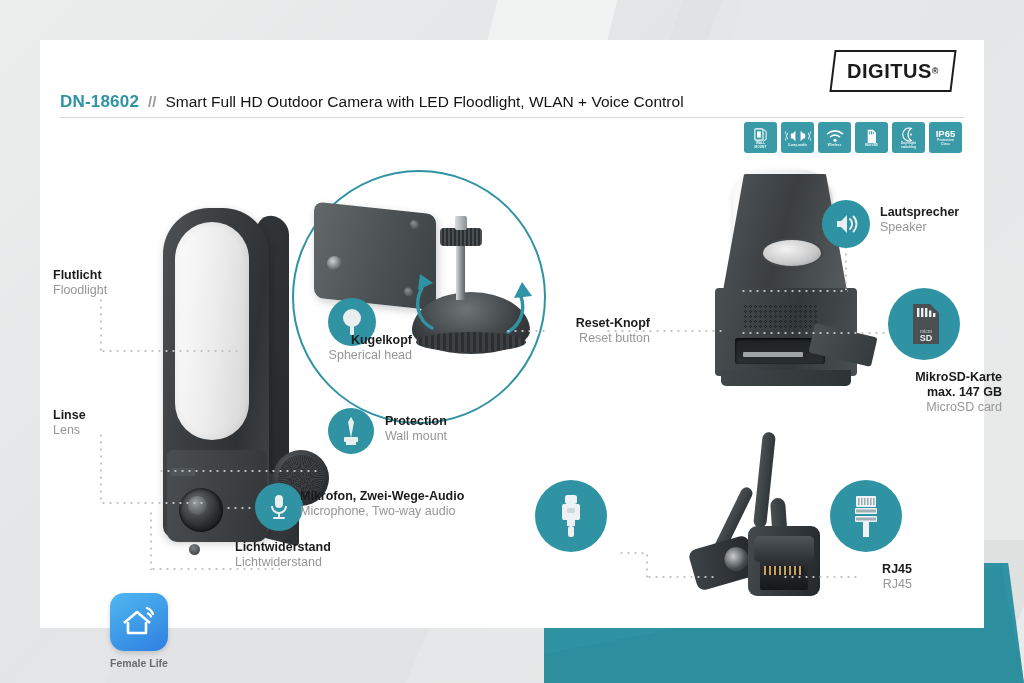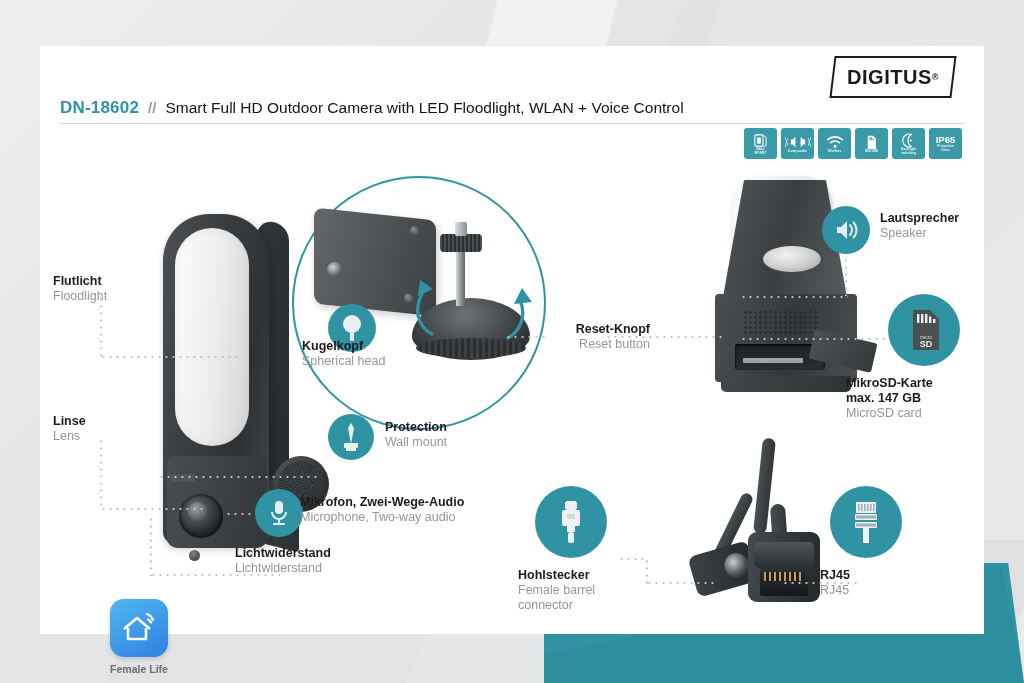--- a/index.html
+++ b/index.html
@@ -20,21 +20,21 @@
   .bg .s6{width:150px;height:200px;left:860px;top:540px;transform:skewX(-22deg);background:#dcdddd;}
 
   
   .wedge{position:absolute;right:0;bottom:0;width:480px;height:120px;overflow:hidden;}
   .wedge i{position:absolute;right:0;bottom:0;width:700px;height:220px;
     background:#2f93a3;transform:rotate(-7.5deg);transform-origin:100% 100%;}
   .wedge u{position:absolute;right:0;bottom:0;width:700px;height:120px;
     background:#2b8b9a;opacity:.55;transform:rotate(-11deg);transform-origin:100% 100%;}
 
   
-  .card{position:absolute;left:40px;top:40px;width:944px;height:588px;background:#fff;margin-top:6px;}
+  .card{position:absolute;left:40px;top:40px;width:944px;height:588px;background:#fff;}
 
   
   .logo{position:absolute;right:30px;top:10px;width:122px;height:42px;}
   .logo .plate{position:absolute;inset:0;border:2.5px solid #1d1d1d;
      transform:skewX(-7deg);background:#fff;}
   .logo .txt{position:absolute;inset:0;display:flex;align-items:center;justify-content:center;
      font-weight:bold;font-size:20px;letter-spacing:.5px;color:#1a1a1a;}
   .logo .reg{font-size:9px;vertical-align:super;font-weight:bold;}
 
   .titlebar{position:absolute;left:20px;top:52px;display:flex;align-items:baseline;gap:9px;}
@@ -54,21 +54,21 @@
   .badge.ip .big{font-size:9.5px;font-weight:bold;line-height:10px;}
 
   
   .cir{position:absolute;border-radius:50%;background:#2f93a3;
      display:flex;align-items:center;justify-content:center;}
 
   
   .lbl{position:absolute;line-height:1.18;}
   .lbl .de{color:#1b1b1b;font-weight:bold;font-size:12.5px;white-space:nowrap;}
   .lbl .en{color:#969696;font-size:12.5px;white-space:nowrap;}
-  .lbl.ctr{text-align:left;}
+  .lbl.ctr{text-align:right;}
   .lbl.rt{text-align:right;}
 
   
   .dots{position:absolute;height:2px;
      background-image:radial-gradient(circle,#c2c2c2 1px,transparent 1.2px);
      background-size:7px 2px;background-repeat:repeat-x;}
   .dotsv{position:absolute;width:2px;
      background-image:radial-gradient(circle,#c2c2c2 1px,transparent 1.2px);
      background-size:2px 7px;background-repeat:repeat-y;}
 
@@ -432,25 +432,20 @@
 
   <div class="cir" style="left:495px;top:440px;width:72px;height:72px">
     <svg width="30" height="44" viewBox="0 0 30 44">
         <rect x="9" y="1" width="12" height="9" rx="2.5" fill="#eef2f4"></rect>
         <rect x="6" y="10" width="18" height="16" rx="2" fill="#eef2f4"></rect>
         <rect x="11" y="14" width="8" height="5" rx="1" fill="#cfd9dc"></rect>
         <rect x="11" y="26" width="8" height="6" fill="#eef2f4"></rect>
         <rect x="12" y="32" width="6" height="11" rx="2.5" fill="#eef2f4"></rect>
       </svg>
   </div>
-  <div class="lbl ctr" style="left:478px;top:522px;width:108px">
-    <div class="de">Hohlstecker</div>
-    <div class="en">Female barrel</div>
-    <div class="en">connector</div>
-  </div>
 
   <div class="cir" style="left:790px;top:440px;width:72px;height:72px">
     <svg width="34" height="44" viewBox="0 0 34 44">
         <rect x="7" y="2" width="20" height="11" rx="1" fill="#eef2f4"></rect>
         <g fill="#9fb0b5">
           <rect x="9" y="4" width="1.6" height="7"></rect>
           <rect x="12" y="4" width="1.6" height="7"></rect>
           <rect x="15" y="4" width="1.6" height="7"></rect>
           <rect x="18" y="4" width="1.6" height="7"></rect>
           <rect x="21" y="4" width="1.6" height="7"></rect>

